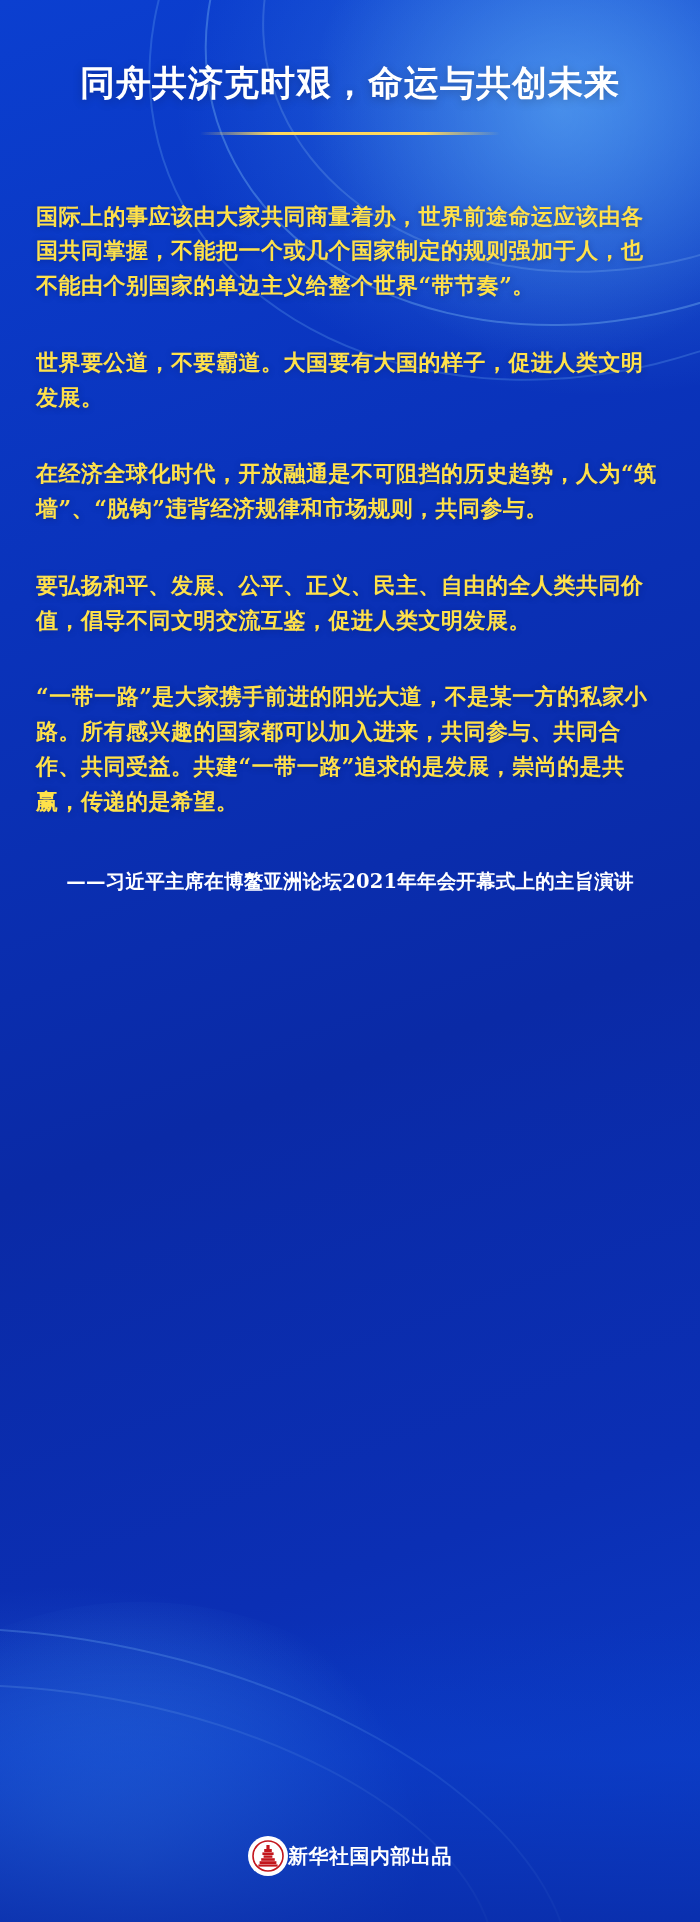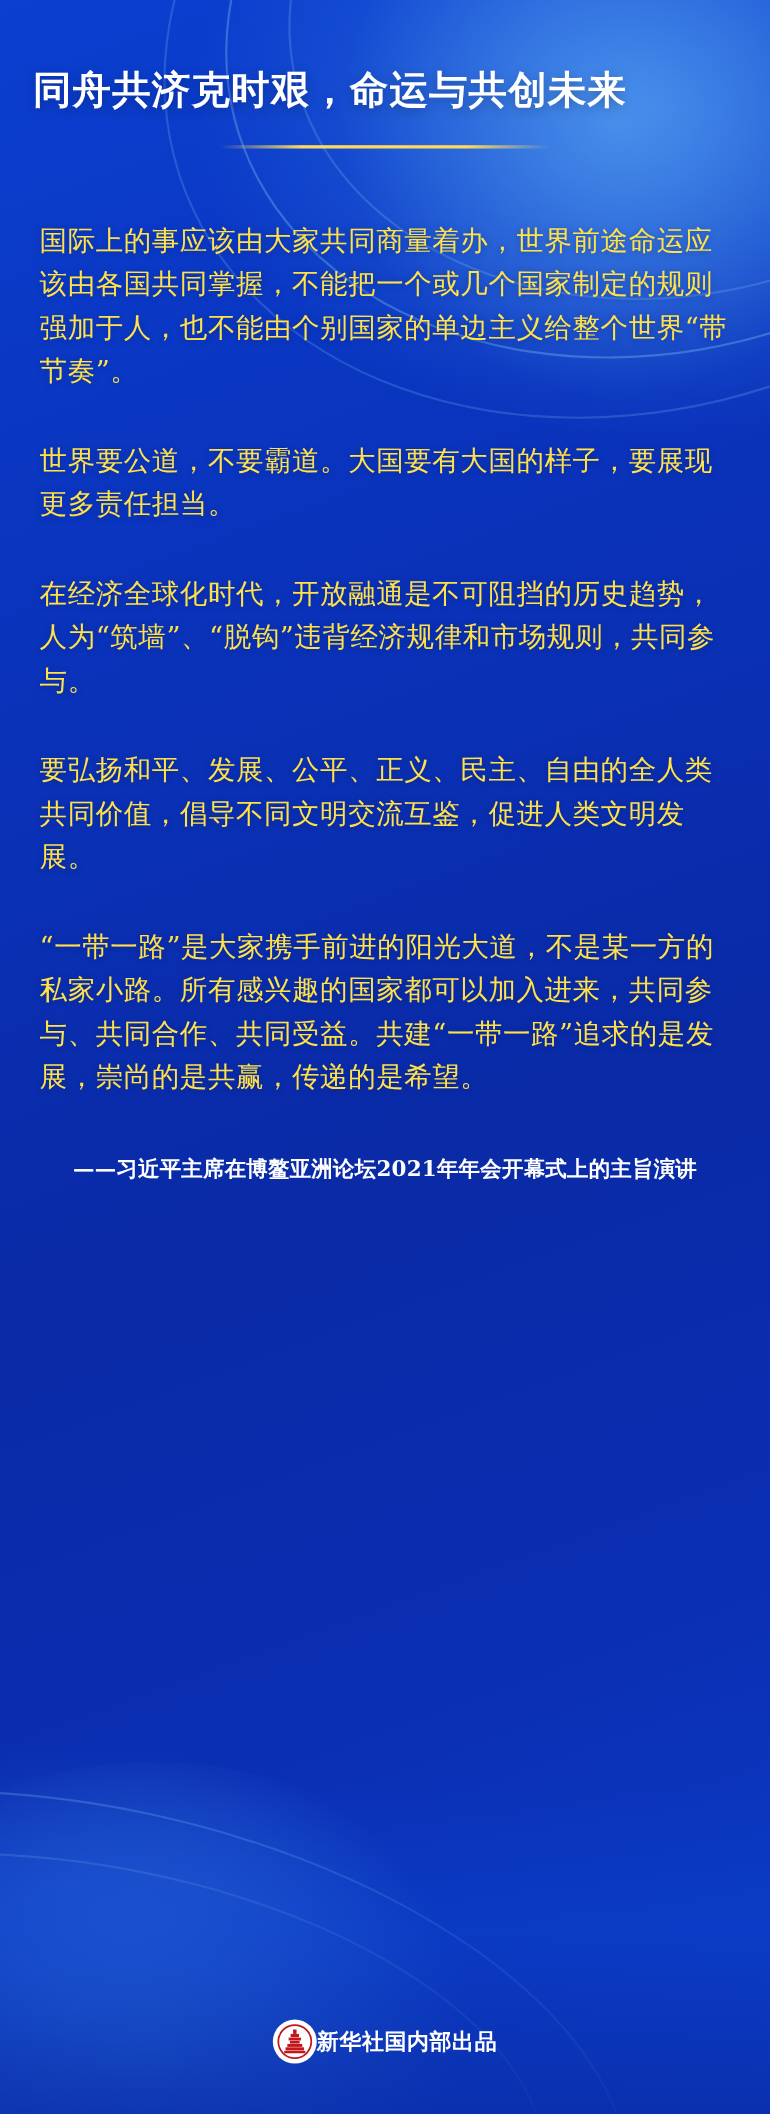--- a/index.html
+++ b/index.html
@@ -38,20 +38,21 @@
   }
   .glow-bl {
     position:absolute; left:-180px; bottom:-200px;
     width:640px; height:520px; border-radius:50%;
     background:radial-gradient(circle, rgba(90,180,255,0.38) 0%, rgba(90,180,255,0) 68%);
     pointer-events:none;
   }
   .header {
     position:relative;
     padding:60px 30px 0 30px;
+    text-align:center;
   }
   .title {
     color:#ffffff;
     font-size:35px;
     font-weight:bold;
     letter-spacing:1px;
     line-height:1.3;
     text-shadow:0 2px 10px rgba(0,0,0,0.25);
   }
   .subtitle {
@@ -68,22 +69,22 @@
   .divider {
     width:300px; height:3px;
     background:linear-gradient(90deg, rgba(255,214,90,0) 0%, #ffd95e 25%, #ffd95e 75%, rgba(255,214,90,0) 100%);
   }
   .body {
     position:relative;
     padding:64px 36px 0 36px;
   }
   .para {
     color:#ffe14a;
-    font-size:25px;
-    font-weight:normal;
+    font-size:22px;
+    font-weight:bold;
     line-height:1.58;
     letter-spacing:0.5px;
     margin-bottom:42px;
     text-shadow:0 1px 6px rgba(0,20,80,0.35);
   }
   .para:last-child { margin-bottom:0; }
   .attribution {
     position:relative;
     margin-top:50px;
     padding:0 26px;
@@ -137,21 +138,21 @@
 
   <div class="header">
     <div class="title">同舟共济克时艰，命运与共创未来</div>
     <div class="divider-wrap">
       <div class="divider"></div>
     </div>
   </div>
 
   <div class="body">
     <p class="para">国际上的事应该由大家共同商量着办，世界前途命运应该由各国共同掌握，不能把一个或几个国家制定的规则强加于人，也不能由个别国家的单边主义给整个世界“带节奏”。</p>
-    <p class="para">世界要公道，不要霸道。大国要有大国的样子，要展现更多责任担当。</p>
+    <p class="para">世界要公道，不要霸道。大国要有大国的样子，促进人类文明发展。</p>
     <p class="para">在经济全球化时代，开放融通是不可阻挡的历史趋势，人为“筑墙”、“脱钩”违背经济规律和市场规则，共同参与。</p>
     <p class="para">要弘扬和平、发展、公平、正义、民主、自由的全人类共同价值，倡导不同文明交流互鉴，促进人类文明发展。</p>
     <p class="para">“一带一路”是大家携手前进的阳光大道，不是某一方的私家小路。所有感兴趣的国家都可以加入进来，共同参与、共同合作、共同受益。共建“一带一路”追求的是发展，崇尚的是共赢，传递的是希望。</p>
 
     <div class="attribution">——习近平主席在博鳌亚洲论坛2021年年会开幕式上的主旨演讲</div>
   </div>
 
   <div class="footer">
     <div class="logo">
       <svg width="34" height="34" viewBox="0 0 34 34" aria-hidden="true">

